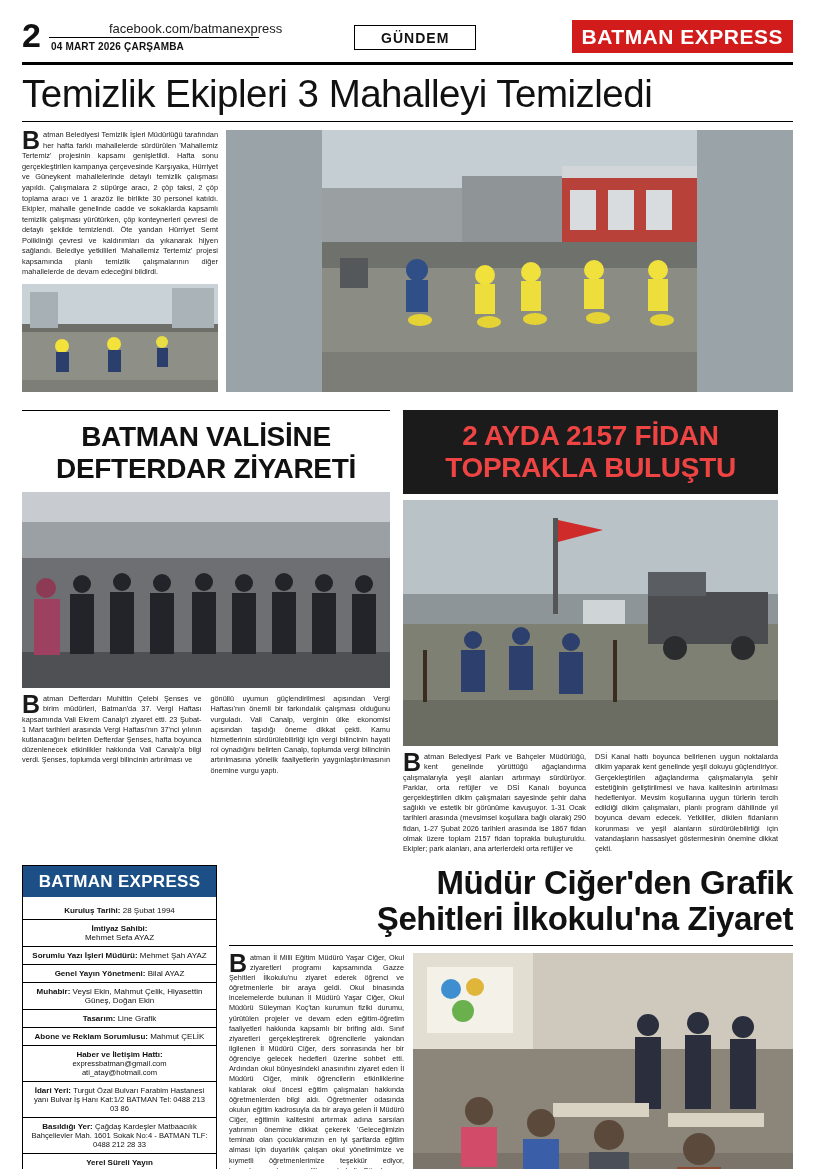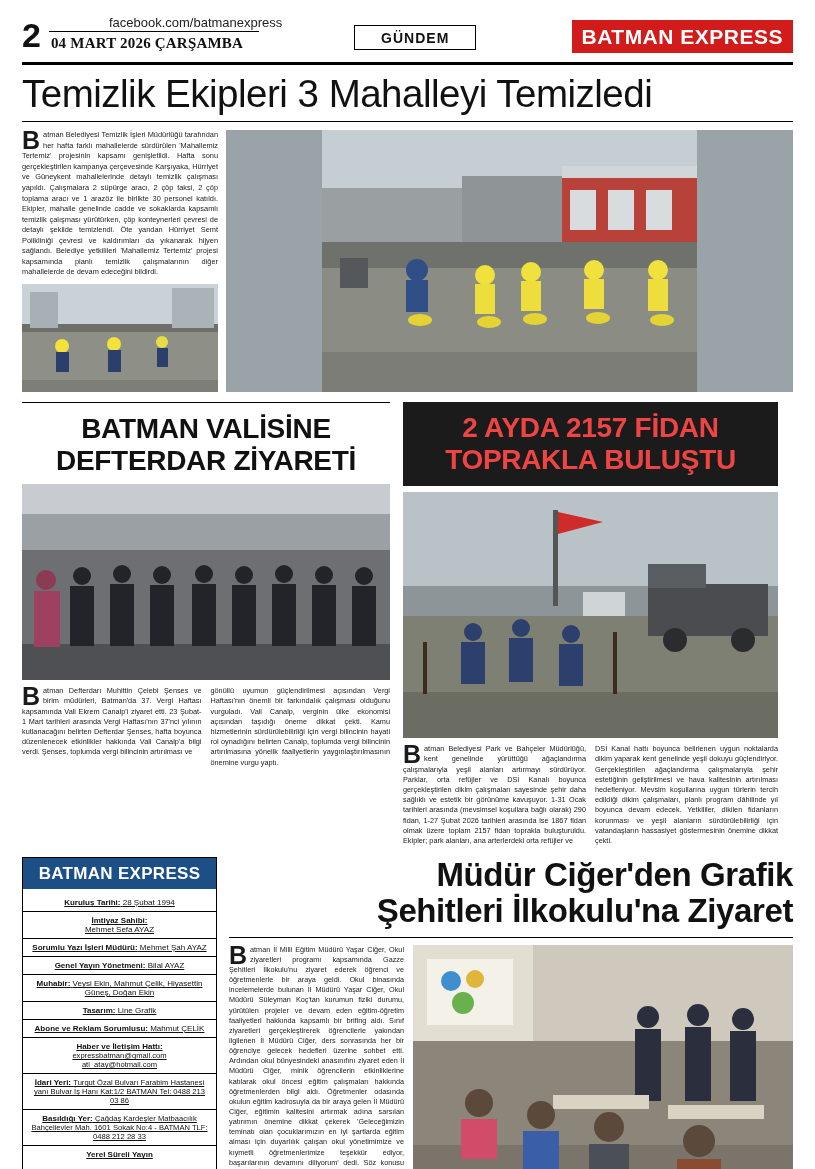--- a/index.html
+++ b/index.html
@@ -33,21 +33,21 @@
   .datecol { padding-bottom: 4px; }
   .fb {
     font-size: 13px;
     color: #222;
     border-bottom: 1px solid #000;
     padding: 0 4px 1px 60px;
     text-align: right;
     width: 210px;
     margin-left: -2px;
   }
-  .datetext { font-size: 15px; font-weight: bold; letter-spacing: .2px; padding-top: 3px; font-family: Liberation Serif, serif; }
+  .datetext { font-size: 10px; font-weight: bold; letter-spacing: .2px; padding-top: 3px; }
   .gundem-wrap { flex: 1; display: flex; justify-content: center; align-items: flex-start; padding-bottom: 6px; }
   .gundem {
     border: 1px solid #000;
     padding: 4px 26px 3px;
     font-size: 14px;
     font-weight: bold;
     letter-spacing: 1px;
   }
   .brand {
     background: #d21b1b;
@@ -86,21 +86,21 @@
     float: left;
     font-size: 25px;
     line-height: 19px;
     font-weight: bold;
     padding: 1px 3px 0 0;
   }
   .lead-photos { flex: 1; }
   .photo { background: #9aa3a8; overflow: hidden; position: relative; }
 
   
-  .mid { display: flex; gap: 13px; margin-top: 10px; }
+  .mid { display: flex; gap: 13px; margin-top: 18px; }
   .mid-col { width: 368px; }
   .mid-col.right { width: 375px; }
   .mid-head {
     font-size: 28px;
     font-weight: bold;
     line-height: 1.12;
     text-align: center;
     letter-spacing: -0.3px;
     margin: 10px 0 8px;
   }
@@ -133,21 +133,21 @@
   }
   .imprint .imp-brand {
     background: #1b4f86;
     color: #fff;
     font-size: 17px;
     font-weight: bold;
     padding: 6px 4px 5px;
     letter-spacing: .3px;
     margin-bottom: 5px;
   }
-  .imprint .row { padding: 4px 6px; border-bottom: 1px solid #000; text-decoration: underline; }
+  .imprint .row { padding: 4px 6px; border-bottom: 1px solid #000; }
   .imprint .row:last-child { border-bottom: none; }
   .imprint .lbl { font-weight: bold; font-size: 8px; }
   .imprint .val { font-size: 8px; }
   .imprint .val.sm { font-size: 7.6px; }
 
   .bottom-right { flex: 1; }
   .big-head2 {
     font-size: 33px;
     font-weight: bold;
     line-height: 1.1;

